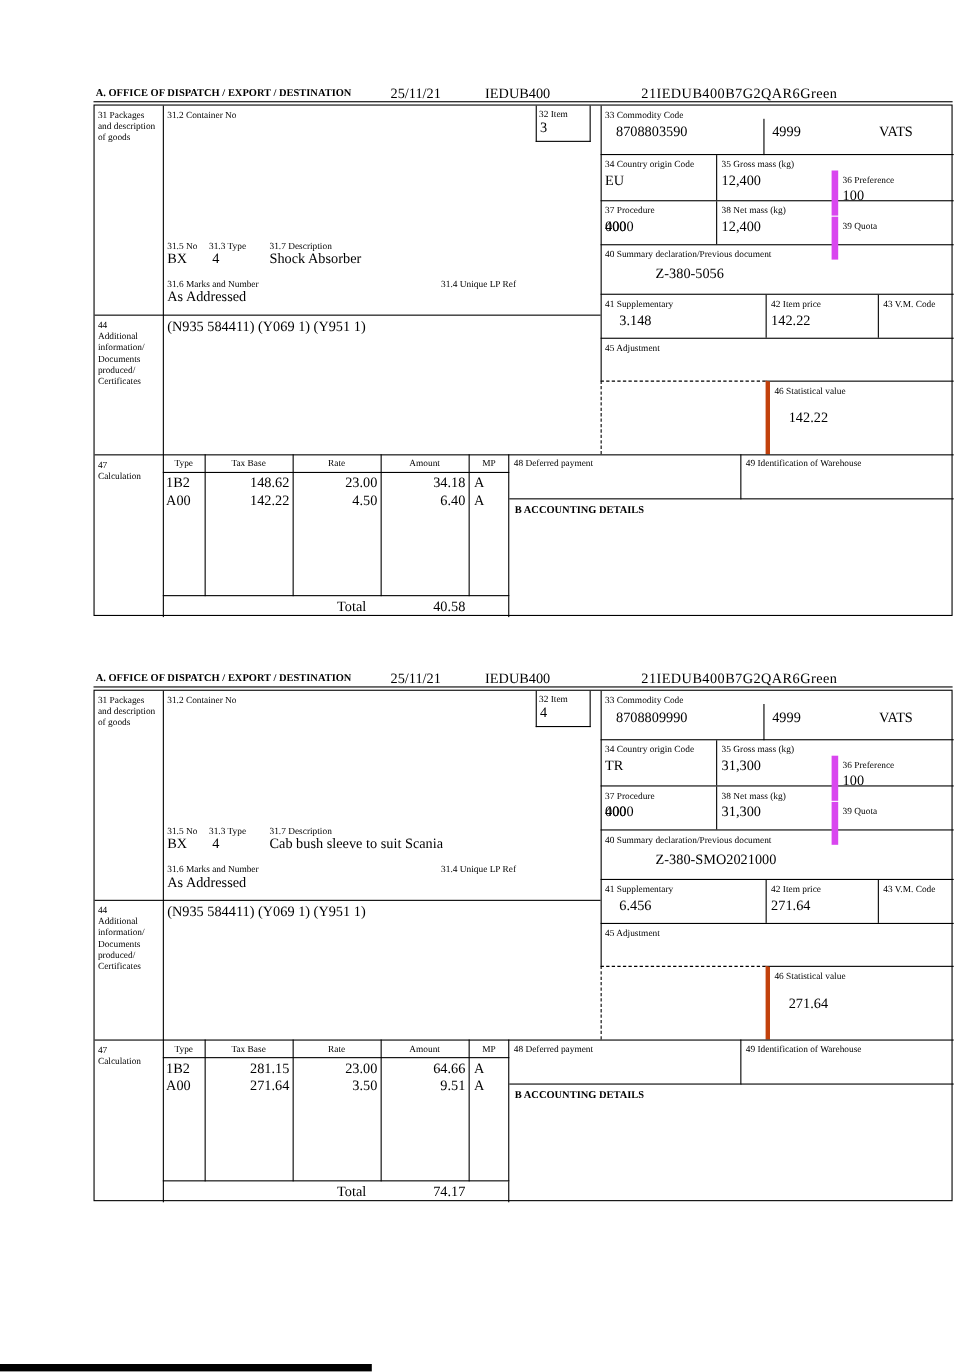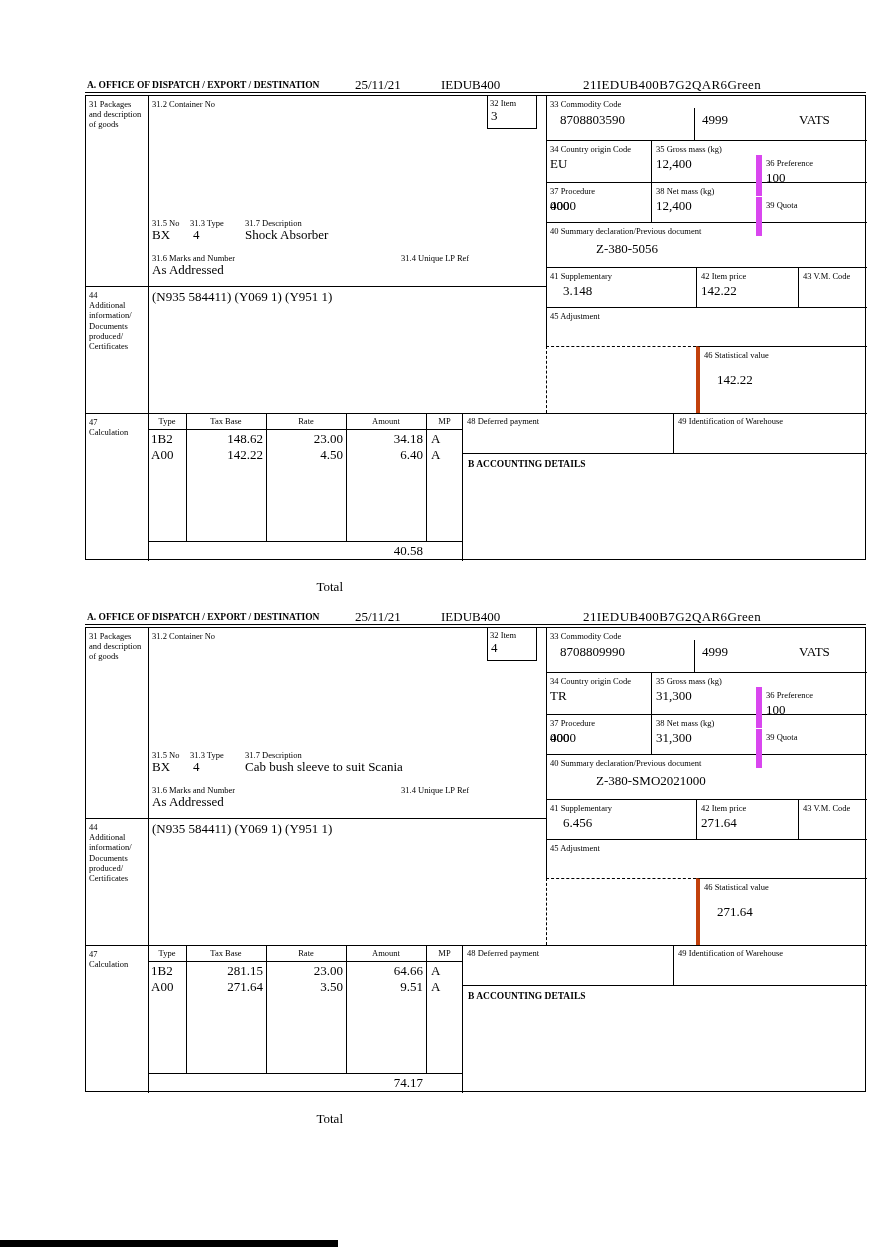--- a/index.html
+++ b/index.html
@@ -100,21 +100,21 @@
   .calc-row { position:absolute; left:0; width:315px; height:16px; }
   .cr1 { top:19px; } .cr2 { top:35px; }
   .calc-row .val { position:absolute; top:0; }
   .cd-type   { left:3px; }
   .cd-tax    { left:38px;  width:77px; text-align:right; }
   .cd-rate   { left:118px; width:77px; text-align:right; }
   .cd-amount { left:198px; width:77px; text-align:right; }
   .cd-mp     { left:283px; }
 
   .total-row { position:absolute; left:62px; top:446px; width:315px; height:19px; border-right:1px solid #000; }
-  .total-label { position:absolute; left:118px; width:77px; top:2px; text-align:right;margin-top:36px; }
+  .total-label { position:absolute; left:108px; width:77px; top:2px; text-align:right; }
   .total-val   { position:absolute; left:198px; width:77px; top:2px; text-align:right; }
 
   .box48 { position:absolute; left:377px; top:317px; width:210px; height:41px; border-bottom:1px solid #000; }
   .box49 { position:absolute; left:587px; top:317px; width:194px; height:41px;
            border-left:1px solid #000; border-bottom:1px solid #000; }
   .box48 .lbl, .box49 .lbl { position:absolute; left:4px; top:3px; white-space:nowrap; }
   .b-acct { position:absolute; left:382px; top:363px; font-size:9.5px; font-weight:bold; }
 
   .artifact { position:absolute; left:0; top:1240px; width:338px; height:7px; background:#000; }
 </style>

